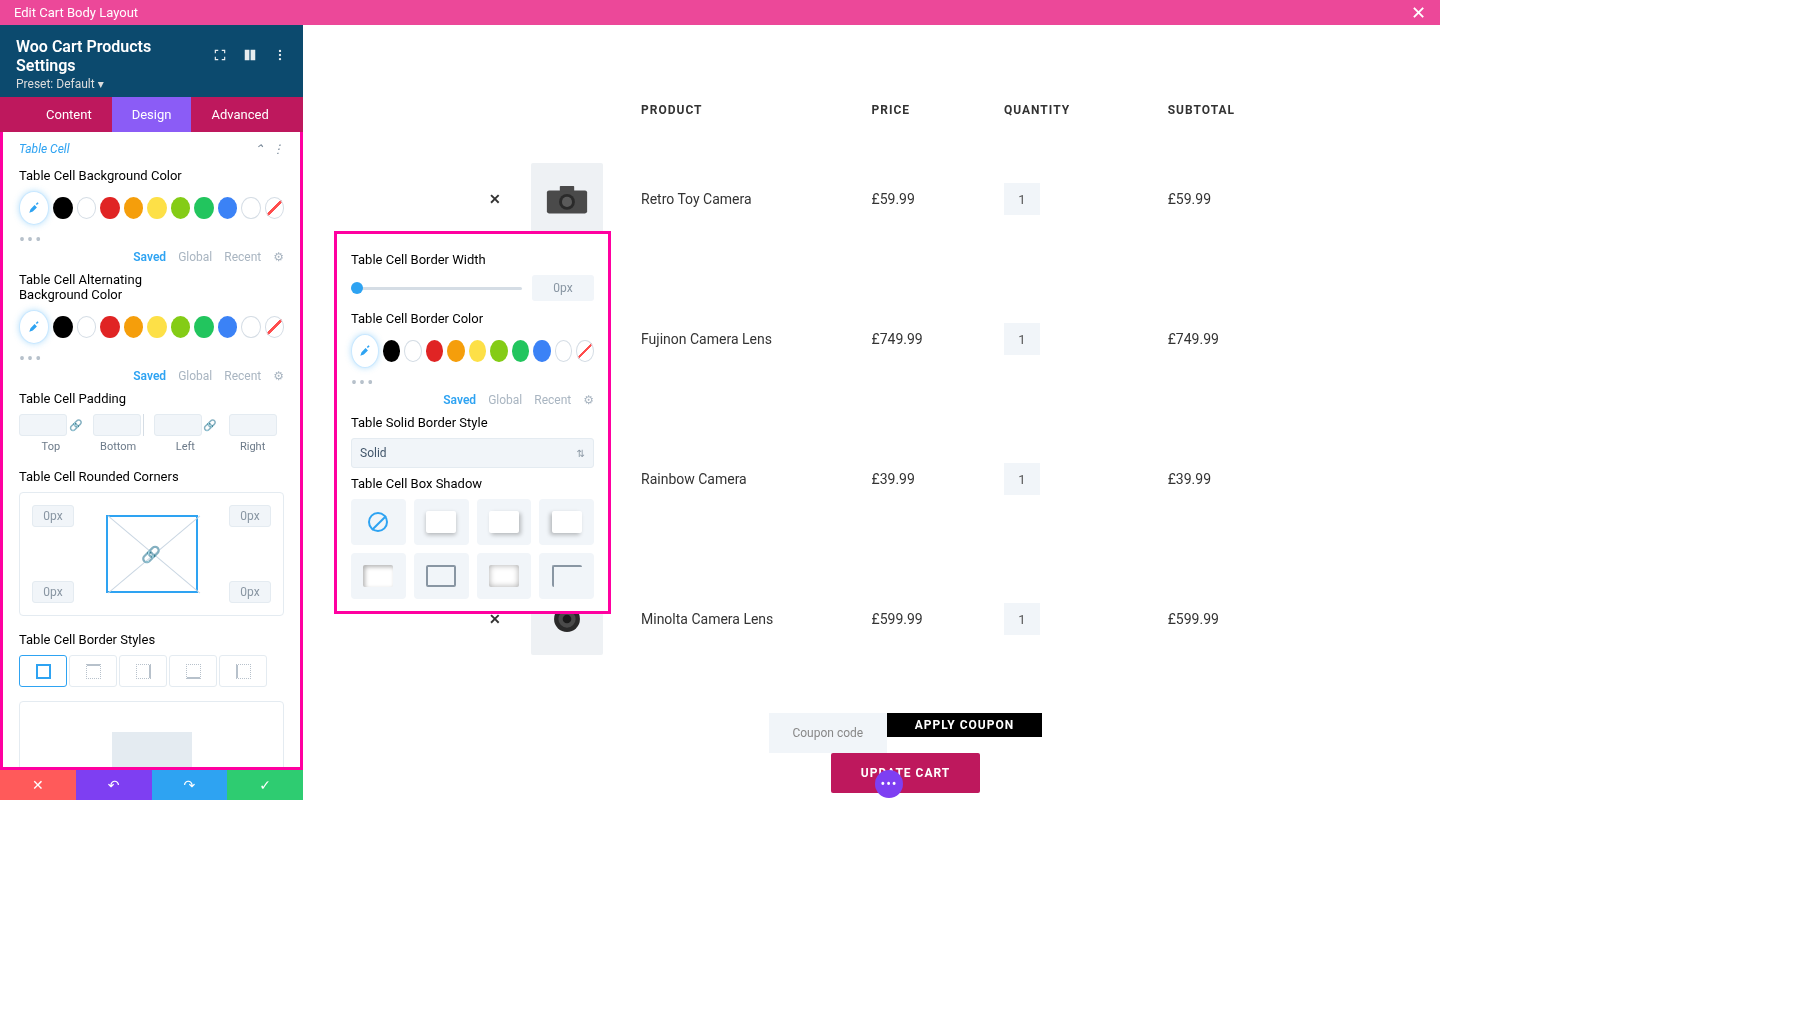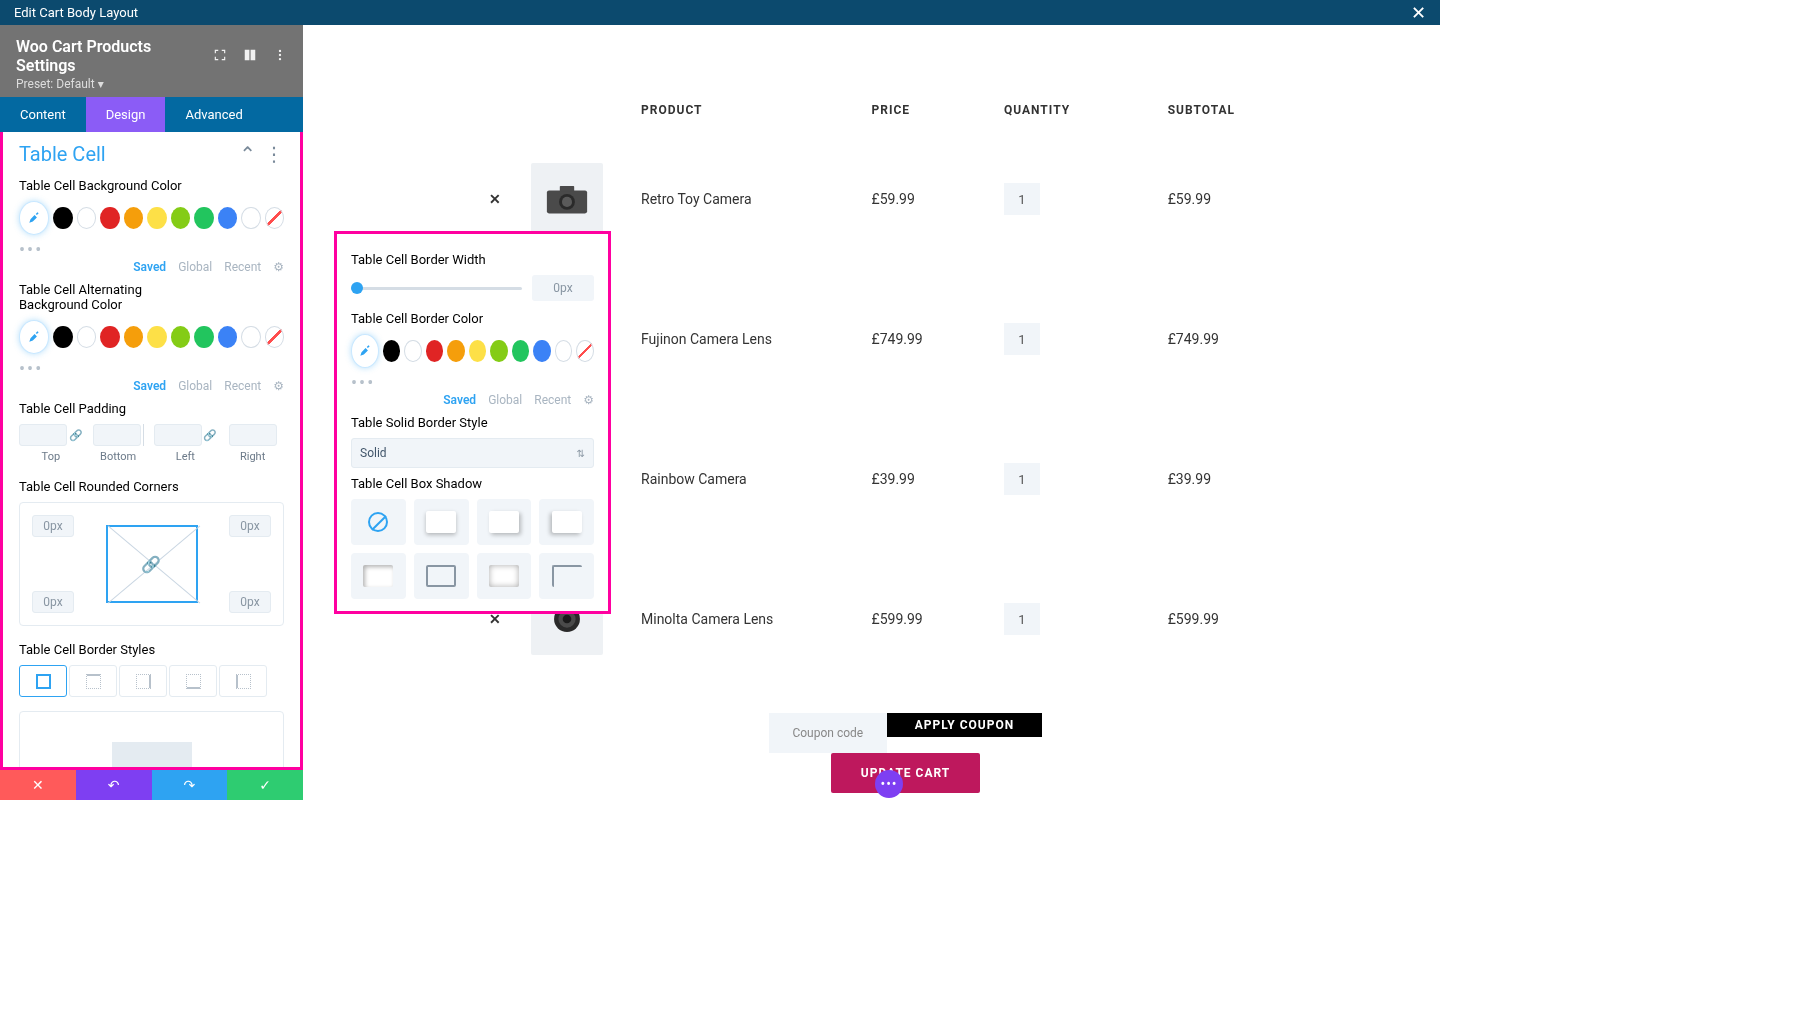--- a/index.html
+++ b/index.html
@@ -1,34 +1,34 @@
 <!DOCTYPE html>
 <html><head>
 <meta charset="utf-8">
 <style>
 * { margin: 0; padding: 0; box-sizing: border-box; font-family: -apple-system, "Segoe UI", Roboto, sans-serif; }
 body { background: #fff; width: 1440px; height: 824px; overflow: hidden; position: relative; }
 
-.purple-bar { background: #0c4a6e; color: #fff; height: 25px; display: flex; align-items: center; padding: 0 14px; font-size: 13px; justify-content: space-between; }
+.purple-bar { background: #ec4899; color: #fff; height: 25px; display: flex; align-items: center; padding: 0 14px; font-size: 13px; justify-content: space-between; }
 .purple-bar .close-x { font-size: 18px; cursor: pointer; }
 
 .left-panel { position: absolute; top: 25px; left: 0; width: 303px; height: 775px; background: #fff; z-index: 50; display: flex; flex-direction: column; }
-.panel-header { background: #737373; color: #fff; padding: 12px 16px 6px; }
+.panel-header { background: #0c4a6e; color: #fff; padding: 12px 16px 6px; }
 .panel-header-row { display: flex; align-items: center; justify-content: space-between; }
 .panel-title { font-size: 16px; font-weight: 600; }
 .panel-icons { display: flex; gap: 16px; align-items: center; }
 .panel-icons span { cursor: pointer; opacity: .9; }
 .preset { font-size: 12px; color: #ddd; margin-top: 2px; display: flex; align-items: center; gap: 3px; }
-.tabs { background: #0369a1; display: flex; }
+.tabs { background: #be185d; display: flex; padding-left: 26px; }
 .tab { padding: 10px 20px; font-size: 13px; color: #fff; cursor: pointer; }
 .tab.active { background: #8b5cf6; }
 .border-pink { border: 3px solid #ff00a0; border-top: none; }
 
 .panel-body { flex: 1; overflow-y: auto; background: #fff; padding: 10px 16px 10px; }
-.section-header { display: flex; justify-content: space-between; align-items: center; color: #2ea3f2; font-size: 20px; margin-bottom: 12px; }
+.section-header { display: flex; justify-content: space-between; align-items: center; color: #2ea3f2; font-size: 12px; margin-bottom: 12px; font-style: italic; }
 .section-header .chev { display: flex; gap: 8px; color: #7a8a9a; align-items: center; }
 .field-label { font-size: 13px; color: #000000; margin-bottom: 8px; margin-top: 6px; }
 .field-label.narrow { max-width: 130px; }
 
 .swatch-row { display: flex; gap: 4px; align-items: center; margin-bottom: 4px; }
 .swatch { width: 22px; height: 22px; border-radius: 50%; cursor: pointer; border: none; }
 .swatch.primary { width: 34px; height: 34px; border: 1px solid #c9e8ff; display: flex; align-items: center; justify-content: center; box-shadow: 0 0 6px rgba(46,163,242,.35); background:#fff; }
 .swatch.outline { box-shadow: inset 0 0 0 1px #d5dde5; background: #fff; }
 .swatch.nocolor { background: linear-gradient(135deg, #fff 46%, #ff4d4d 46%, #ff4d4d 54%, #fff 54%); box-shadow: inset 0 0 0 1px #d5dde5; }
 .more-dots { color:#b7c1cb; font-size:18px; letter-spacing:2px; margin-top:2px; }

